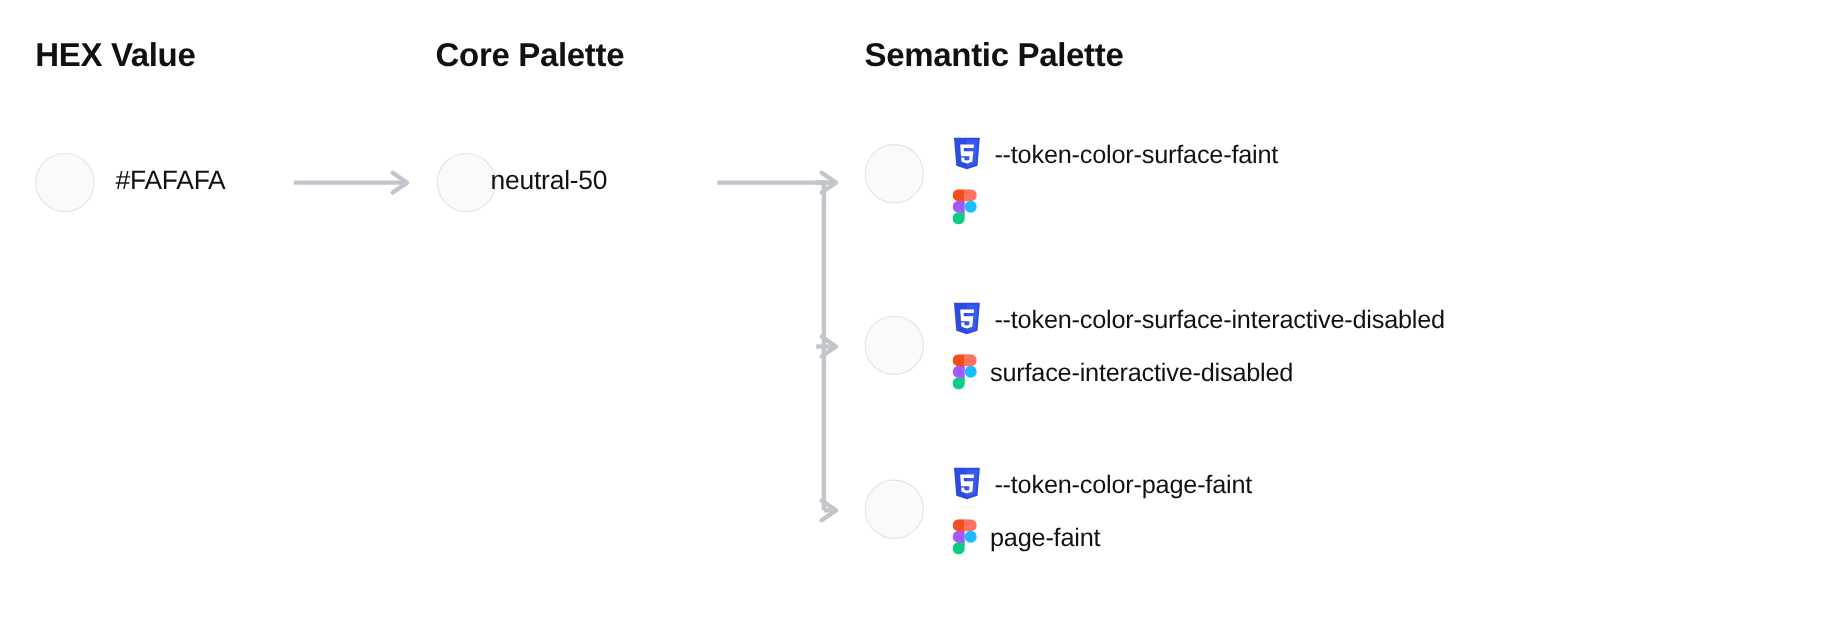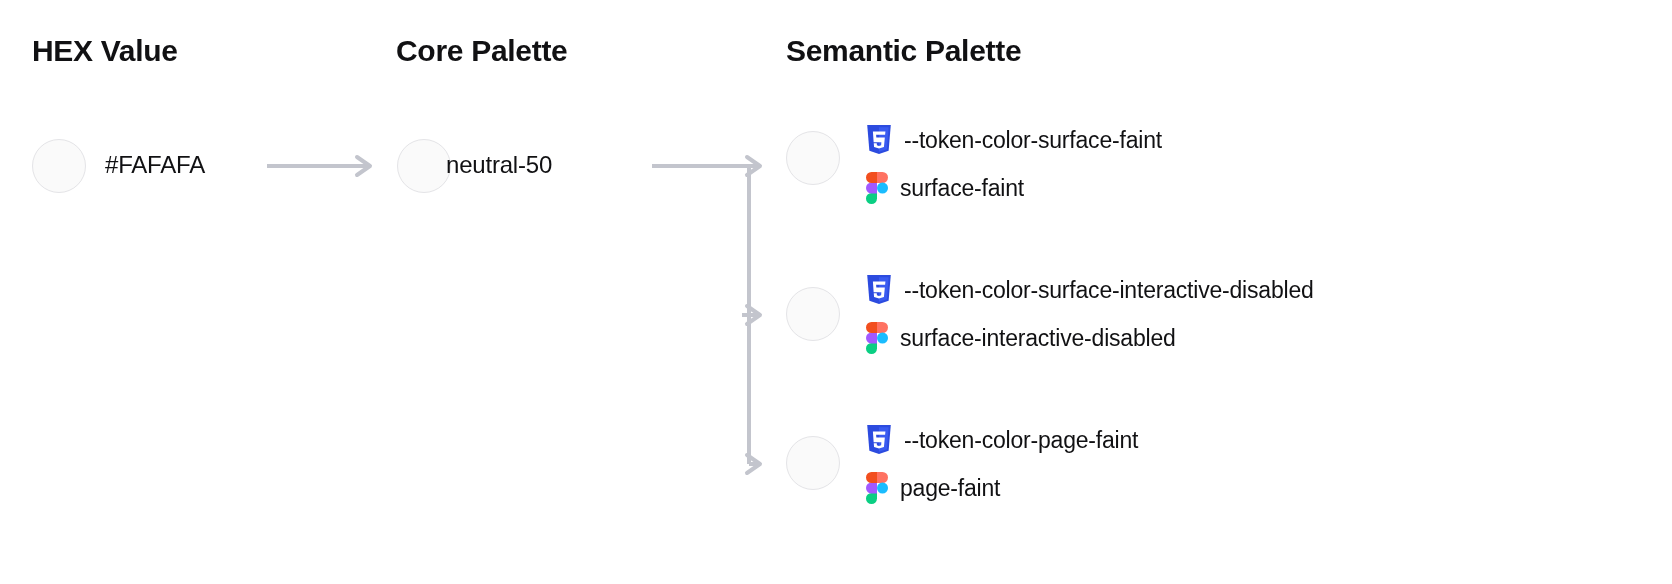--- a/index.html
+++ b/index.html
@@ -182,21 +182,20 @@
     <div class="token-line">
       <span class="icon figma-icon">
         <svg width="22" height="32" viewBox="0 0 22 32">
           <path d="M5.5 32a5.5 5.5 0 0 0 5.5-5.5V21H5.5a5.5 5.5 0 0 0 0 11z" fill="#0ACF83"></path>
           <path d="M0 16a5.5 5.5 0 0 1 5.5-5.5H11v11H5.5A5.5 5.5 0 0 1 0 16z" fill="#A259FF"></path>
           <path d="M0 5.5A5.5 5.5 0 0 1 5.5 0H11v11H5.5A5.5 5.5 0 0 1 0 5.5z" fill="#F24E1E"></path>
           <path d="M11 0h5.5a5.5 5.5 0 0 1 0 11H11V0z" fill="#FF7262"></path>
           <path d="M22 16a5.5 5.5 0 1 1-11 0 5.5 5.5 0 0 1 11 0z" fill="#1ABCFE"></path>
         </svg>
       </span>
-      <span class="token-text">surface-faint</span>
     </div>
   </div>
 
   <div class="token-group" id="group-2">
     <div class="token-line">
       <span class="icon css-icon">
         <svg width="26" height="30" viewBox="0 0 24 28">
           <path d="M1 0 L23 0 L21 24 L12 27 L3 24 Z" fill="#2C4BDF"></path>
           <path d="M12 2 L21 2 L19.4 22.6 L12 24.9 Z" fill="#3A5BF0"></path>
           <path d="M6 6 L18 6 L17.7 9 L9.3 9 L9.5 11.6 L17.45 11.6 L16.6 20.6 L12 22 L7.4 20.6 L7.1 17 L9.9 17 L10.05 19 L12 19.6 L14 19 L14.2 16 L7 16 L6.3 6 Z" fill="#FFFFFF"></path>

